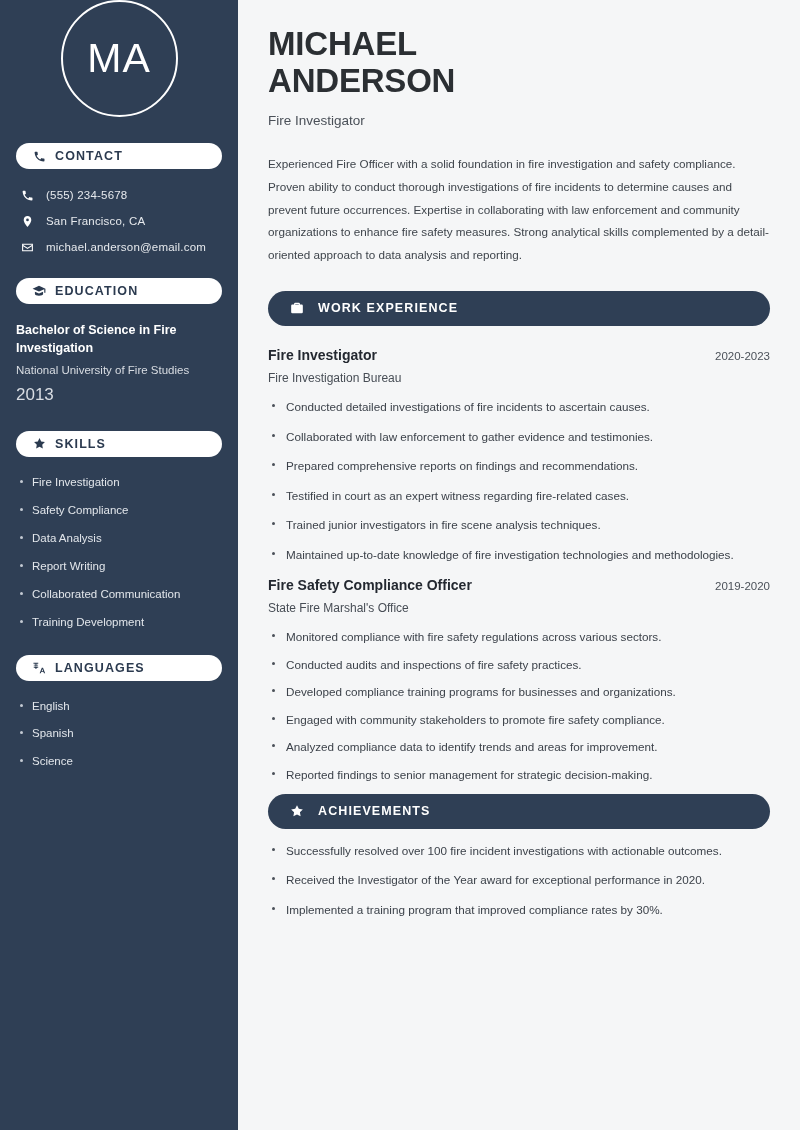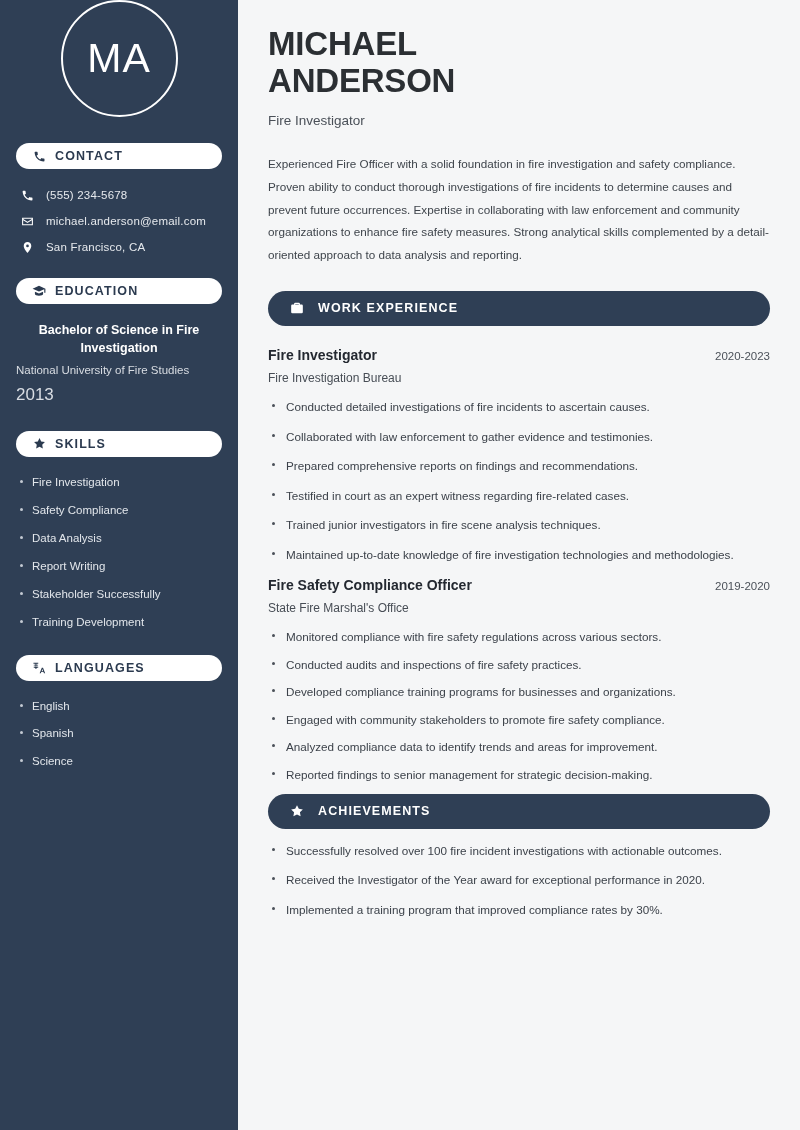--- a/index.html
+++ b/index.html
@@ -68,21 +68,21 @@
     display:flex; align-items:center; gap:12px;
     padding:6px 0 6px 4px;
   }
   .contact-row .ico { width:14px; height:14px; flex:0 0 14px; display:flex;align-items:center;justify-content:center; }
   .contact-row span.txt {
     font-size:11.5px; color:#e6e9ed; letter-spacing:.2px;
   }
 
   .edu-degree {
     font-size:12.5px; font-weight:bold; color:#ffffff;
-    line-height:1.45; margin-top:4px;text-align:center;
+    line-height:1.45; margin-top:4px;
   }
   .edu-school { font-size:11.5px; color:#d9dde3; margin-top:5px; line-height:1.45; }
   .edu-year { font-size:17px; color:#d9dde3; margin-top:6px; }
 
   ul.side-list { list-style:none; margin-top:5px; }
   ul.side-list li {
     position:relative;
     font-size:11.5px;
     color:#e2e6eb;
     padding:0 0 0 16px;
@@ -181,32 +181,32 @@
         <span class="ico">
           <svg width="13" height="13" viewBox="0 0 24 24" fill="#ffffff">
             <path d="M6.6 10.8c1.4 2.8 3.8 5.1 6.6 6.6l2.2-2.2c.3-.3.7-.4 1.1-.2 1.2.4 2.4.6 3.7.6.6 0 1 .4 1 1V20c0 .6-.4 1-1 1C10.6 21 3 13.4 3 4c0-.6.4-1 1-1h3.4c.6 0 1 .4 1 1 0 1.3.2 2.5.6 3.7.1.4 0 .8-.2 1.1l-2.2 2z"></path>
           </svg>
         </span>
         <span class="txt">(555) 234-5678</span>
       </div>
       <div class="contact-row">
         <span class="ico">
           <svg width="13" height="13" viewBox="0 0 24 24" fill="#ffffff">
+            <path d="M12 2C8.1 2 5 5.1 5 9c0 5.2 7 13 7 13s7-7.8 7-13c0-3.9-3.1-7-7-7zm0 9.5A2.5 2.5 0 1 1 12 6.5a2.5 2.5 0 0 1 0 5z"></path>
+          </svg>
+        </span>
+        <span class="txt">San Francisco, CA</span>
+      </div>
+      <div class="contact-row">
+        <span class="ico">
+          <svg width="13" height="13" viewBox="0 0 24 24" fill="#ffffff">
             <path d="M2 5h20v14H2V5zm2 2v.4l8 5 8-5V7H4zm16 2.9l-7.4 4.6a1 1 0 0 1-1.2 0L4 9.9V17h16V9.9z"></path>
           </svg>
         </span>
         <span class="txt">michael.anderson@email.com</span>
-      </div>
-      <div class="contact-row">
-        <span class="ico">
-          <svg width="13" height="13" viewBox="0 0 24 24" fill="#ffffff">
-            <path d="M12 2C8.1 2 5 5.1 5 9c0 5.2 7 13 7 13s7-7.8 7-13c0-3.9-3.1-7-7-7zm0 9.5A2.5 2.5 0 1 1 12 6.5a2.5 2.5 0 0 1 0 5z"></path>
-          </svg>
-        </span>
-        <span class="txt">San Francisco, CA</span>
       </div>
     </div>
 
     <div class="pill" style="margin-top:14px">
       <span class="ico">
         <svg width="14" height="14" viewBox="0 0 24 24" fill="#2b3a4f">
           <path d="M12 3L1 8l11 5 9-4.09V15h2V8L12 3zM5 13.2V17c0 1.7 3.1 3 7 3s7-1.3 7-3v-3.8l-7 3.2-7-3.2z"></path>
         </svg>
       </span>
       <span class="pill-label">EDUCATION</span>
@@ -226,21 +226,21 @@
       </span>
       <span class="pill-label">SKILLS</span>
     </div>
 
     <div class="side-block">
       <ul class="side-list">
         <li>Fire Investigation</li>
         <li>Safety Compliance</li>
         <li>Data Analysis</li>
         <li>Report Writing</li>
-        <li>Stakeholder Successfully</li>
+        <li>Collaborated Communication</li>
         <li>Training Development</li>
       </ul>
     </div>
 
     <div class="pill" style="margin-top:8px">
       <span class="ico">
         <svg width="14" height="14" viewBox="0 0 24 24" fill="#2b3a4f">
           <path d="M2.5 3h8.2v1.7H7.6v1.6h2.8v1.6H7.6v2.4c.9-.1 1.8-.4 2.5-.9l1 1.3c-1 .7-2.2 1.1-3.5 1.3v1.5H5.9v-1.5c-1.3-.1-2.5-.6-3.4-1.3l1-1.3c.7.5 1.5.8 2.4.9V7.9H3.1V6.3h2.8V4.7H2.5V3z"></path>
           <path d="M16.8 11.6h2.1l3.6 9.4h-2l-.8-2.2h-3.8l-.8 2.2h-2l3.7-9.4zm1 2.3l-1.3 3.5h2.6l-1.3-3.5z"></path>
         </svg>

